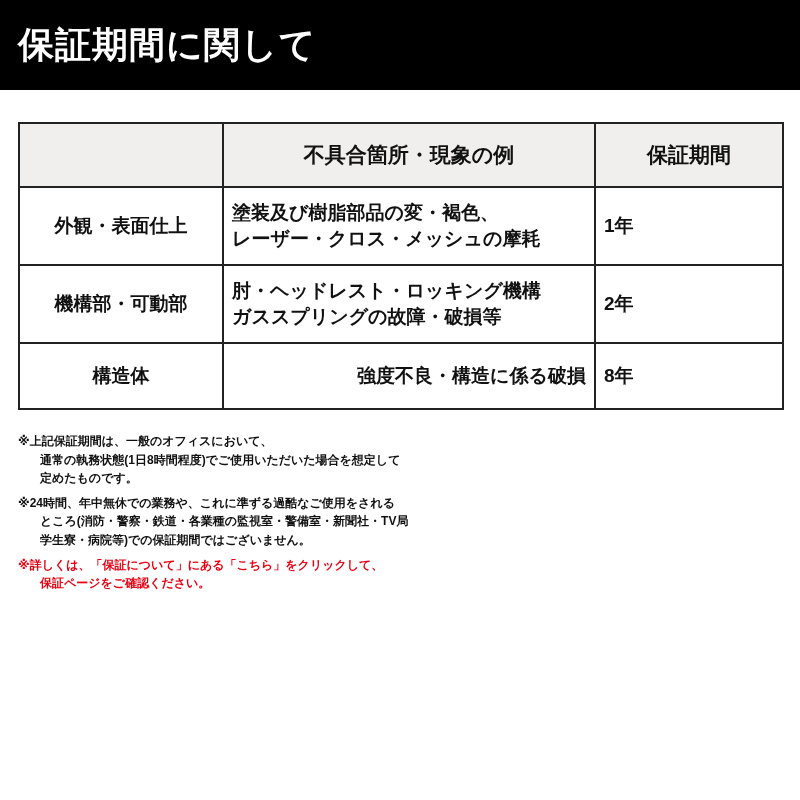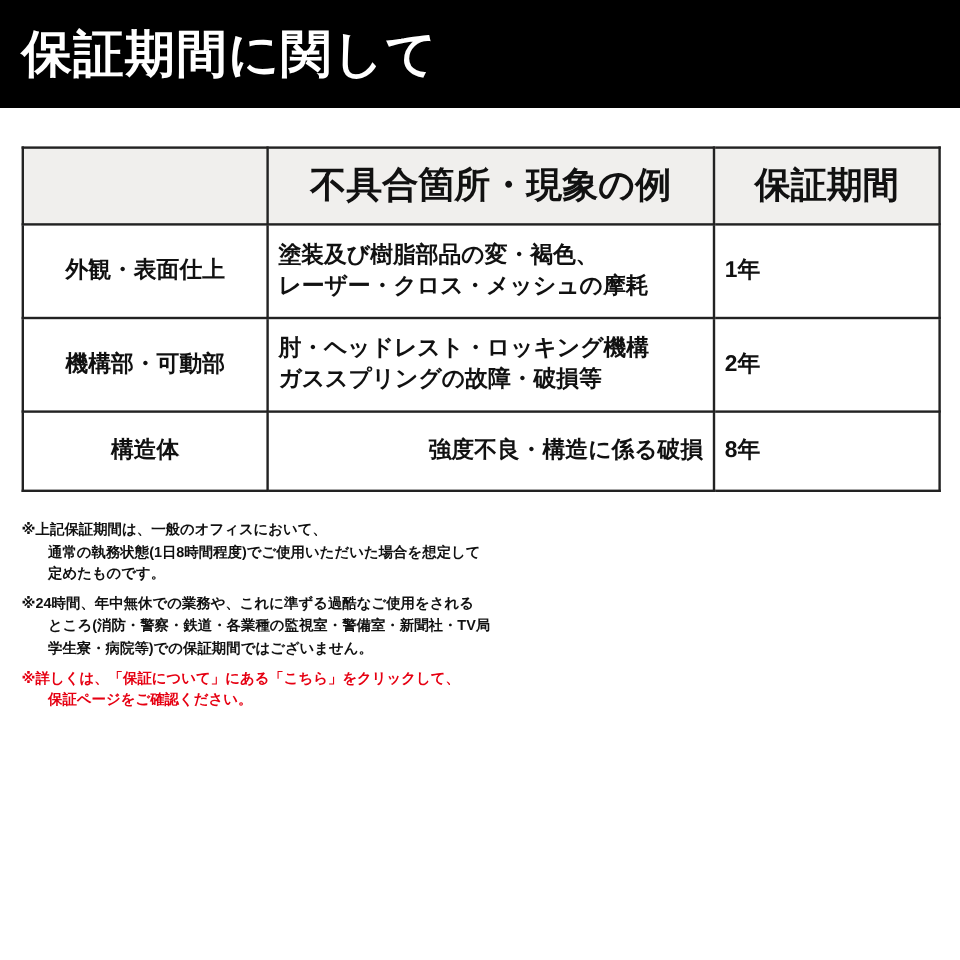--- a/index.html
+++ b/index.html
@@ -22,21 +22,21 @@
   .header-bar {
     width: 800px;
     height: 90px;
     background: #000000;
     display: flex;
     align-items: center;
     padding-left: 18px;
   }
   .header-title {
     color: #ffffff;
-    font-size: 42px;
+    font-size: 36px;
     font-weight: bold;
     letter-spacing: 1px;
     line-height: 1;
   }
   .table-wrap {
     margin: 32px 18px 0 18px;
     width: 764px;
   }
   table.warranty {
     border-collapse: collapse;
@@ -52,21 +52,21 @@
     color: #111111;
     line-height: 1.35;
   }
   .col-a { width: 204px; }
   .col-b { width: 372px; }
   .col-c { width: 188px; }
 
   thead td.head {
     background: #f0efed;
     text-align: center;
-    font-size: 30px;
+    font-size: 21px;
     height: 64px;
     padding: 8px;
   }
   thead td.head.blank { background: #f0efed; }
 
   td.cat {
     text-align: center;
     font-size: 19px;
   }
   td.sym {

